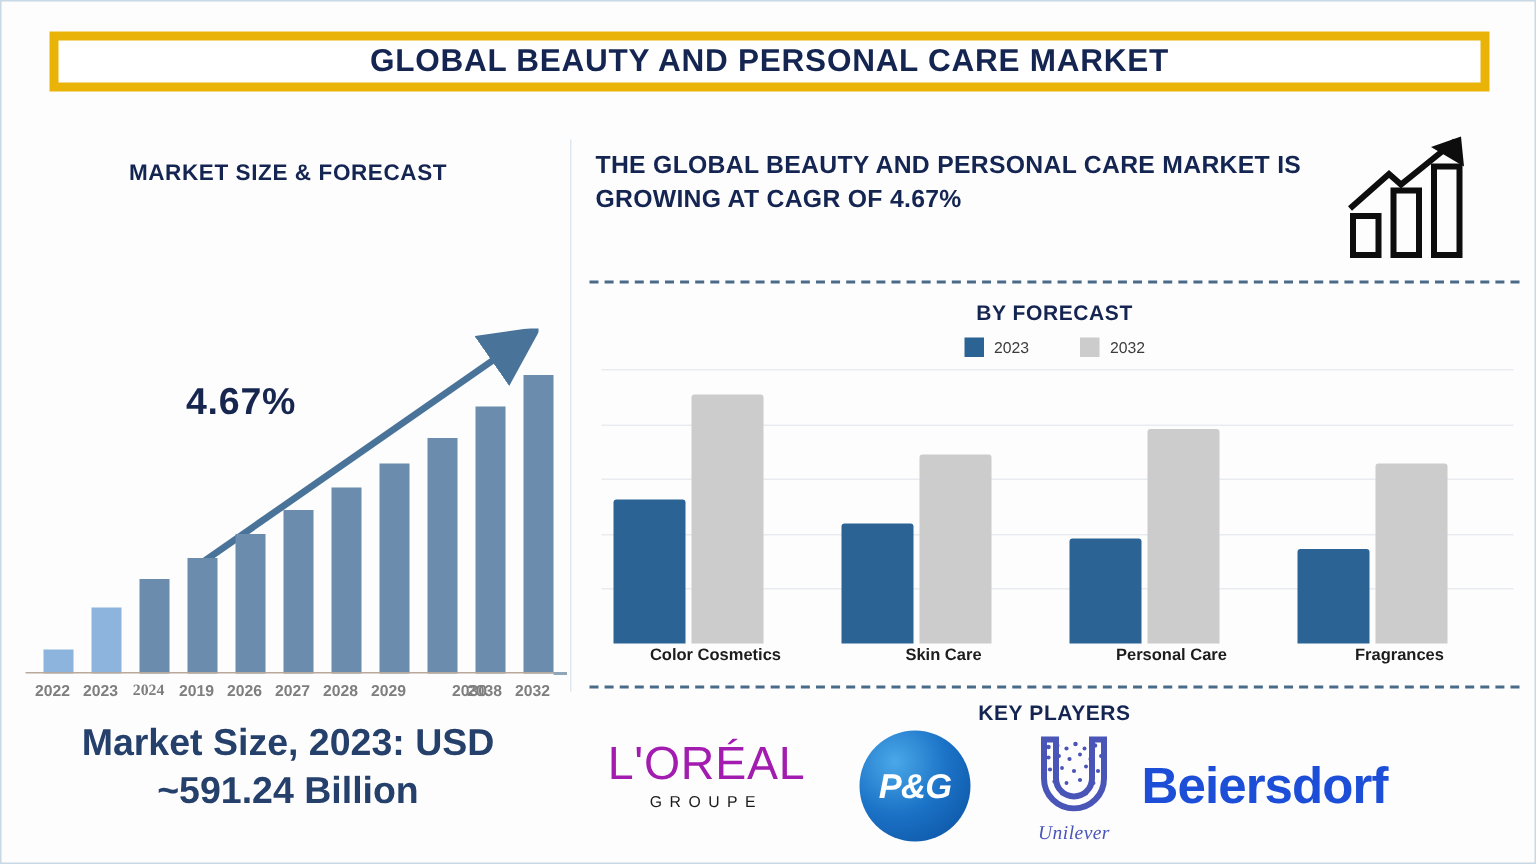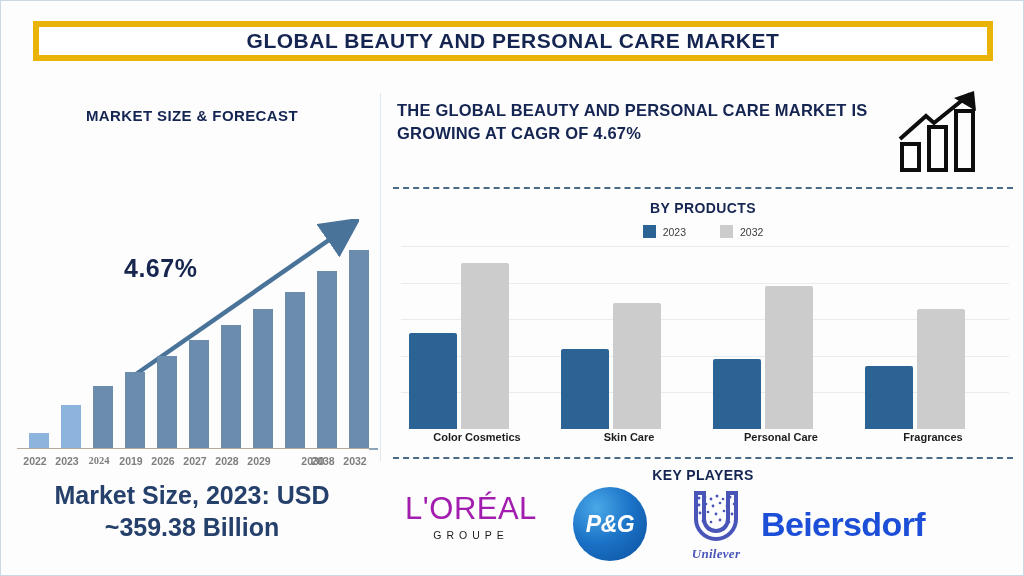--- a/index.html
+++ b/index.html
@@ -138,21 +138,21 @@
   #pg-circle{
     position:absolute;left:0;top:0;width:74px;height:74px;border-radius:50%;
     background:radial-gradient(circle at 32% 28%, #4aa8e8 0%, #1b72c6 48%, #0a4f9e 100%);
     display:flex;align-items:center;justify-content:center;
   }
   #pg-text{
     font-size:23px;font-style:italic;font-weight:bold;color:#ffffff;
     letter-spacing:-.5px;
   }
   
-  #logo-unilever{position:absolute;left:280px;top:2px;width:86px;text-align:center;font-weight:bold;}
+  #logo-unilever{position:absolute;left:280px;top:2px;width:86px;text-align:center;}
   #uni-u{height:52px;}
   #uni-name{
     font-family:"Liberation Serif", serif;
     font-style:italic;font-size:13px;color:#4a55b8;margin-top:1px;
     letter-spacing:.3px;
   }
   
   #logo-beiersdorf{
     position:absolute;left:368px;top:18px;width:250px;
     font-size:34px;font-weight:bold;color:#1d4ed8;letter-spacing:-.6px;
@@ -206,41 +206,41 @@
         <div class="lyear" style="left: 163px;">2027</div>
         <div class="lyear" style="left: 195px;">2028</div>
         <div class="lyear" style="left: 227px;">2029</div>
         <div class="lyear" style="left: 259px; margin-left: 22px;">2030</div>
         <div class="lyear" style="left: 291px;">2038</div>
         <div class="lyear" style="left: 323px;">2032</div>
       </div>
 
     <div id="market-size-text">
       <div>Market Size, 2023: USD</div>
-      <div>~359.38 Billion</div>
+      <div>~591.24 Billion</div>
     </div>
   </div>
 
   <div id="v-divider"></div>
 
   <div id="right-panel">
 
     <div id="rp-headline">THE GLOBAL BEAUTY AND PERSONAL CARE MARKET IS GROWING AT CAGR OF 4.67%</div>
 
     <svg id="growth-icon" viewBox="0 0 95 85">
       <rect x="6" y="55" width="17" height="26" fill="none" stroke="#0d0d0d" stroke-width="4"></rect>
       <rect x="33" y="38" width="17" height="43" fill="none" stroke="#0d0d0d" stroke-width="4"></rect>
       <rect x="60" y="22" width="17" height="59" fill="none" stroke="#0d0d0d" stroke-width="4"></rect>
       <polyline points="4,50 30,27 38,34 74,5" fill="none" stroke="#0d0d0d" stroke-width="4" stroke-linejoin="miter"></polyline>
       <polygon points="78,2 80,22 58,9" fill="#0d0d0d"></polygon>
     </svg>
 
     <div id="dash-1"></div>
 
-    <div id="by-products">BY PRODUCTS</div>
+    <div id="by-products">BY FORECAST</div>
 
     <div id="legend">
       <div class="leg-item">
         <span class="leg-sw" style="background:#2b6494"></span>
         <span class="leg-tx">2023</span>
       </div>
       <div class="leg-item">
         <span class="leg-sw" style="background:#cccccc"></span>
         <span class="leg-tx">2032</span>
       </div>

